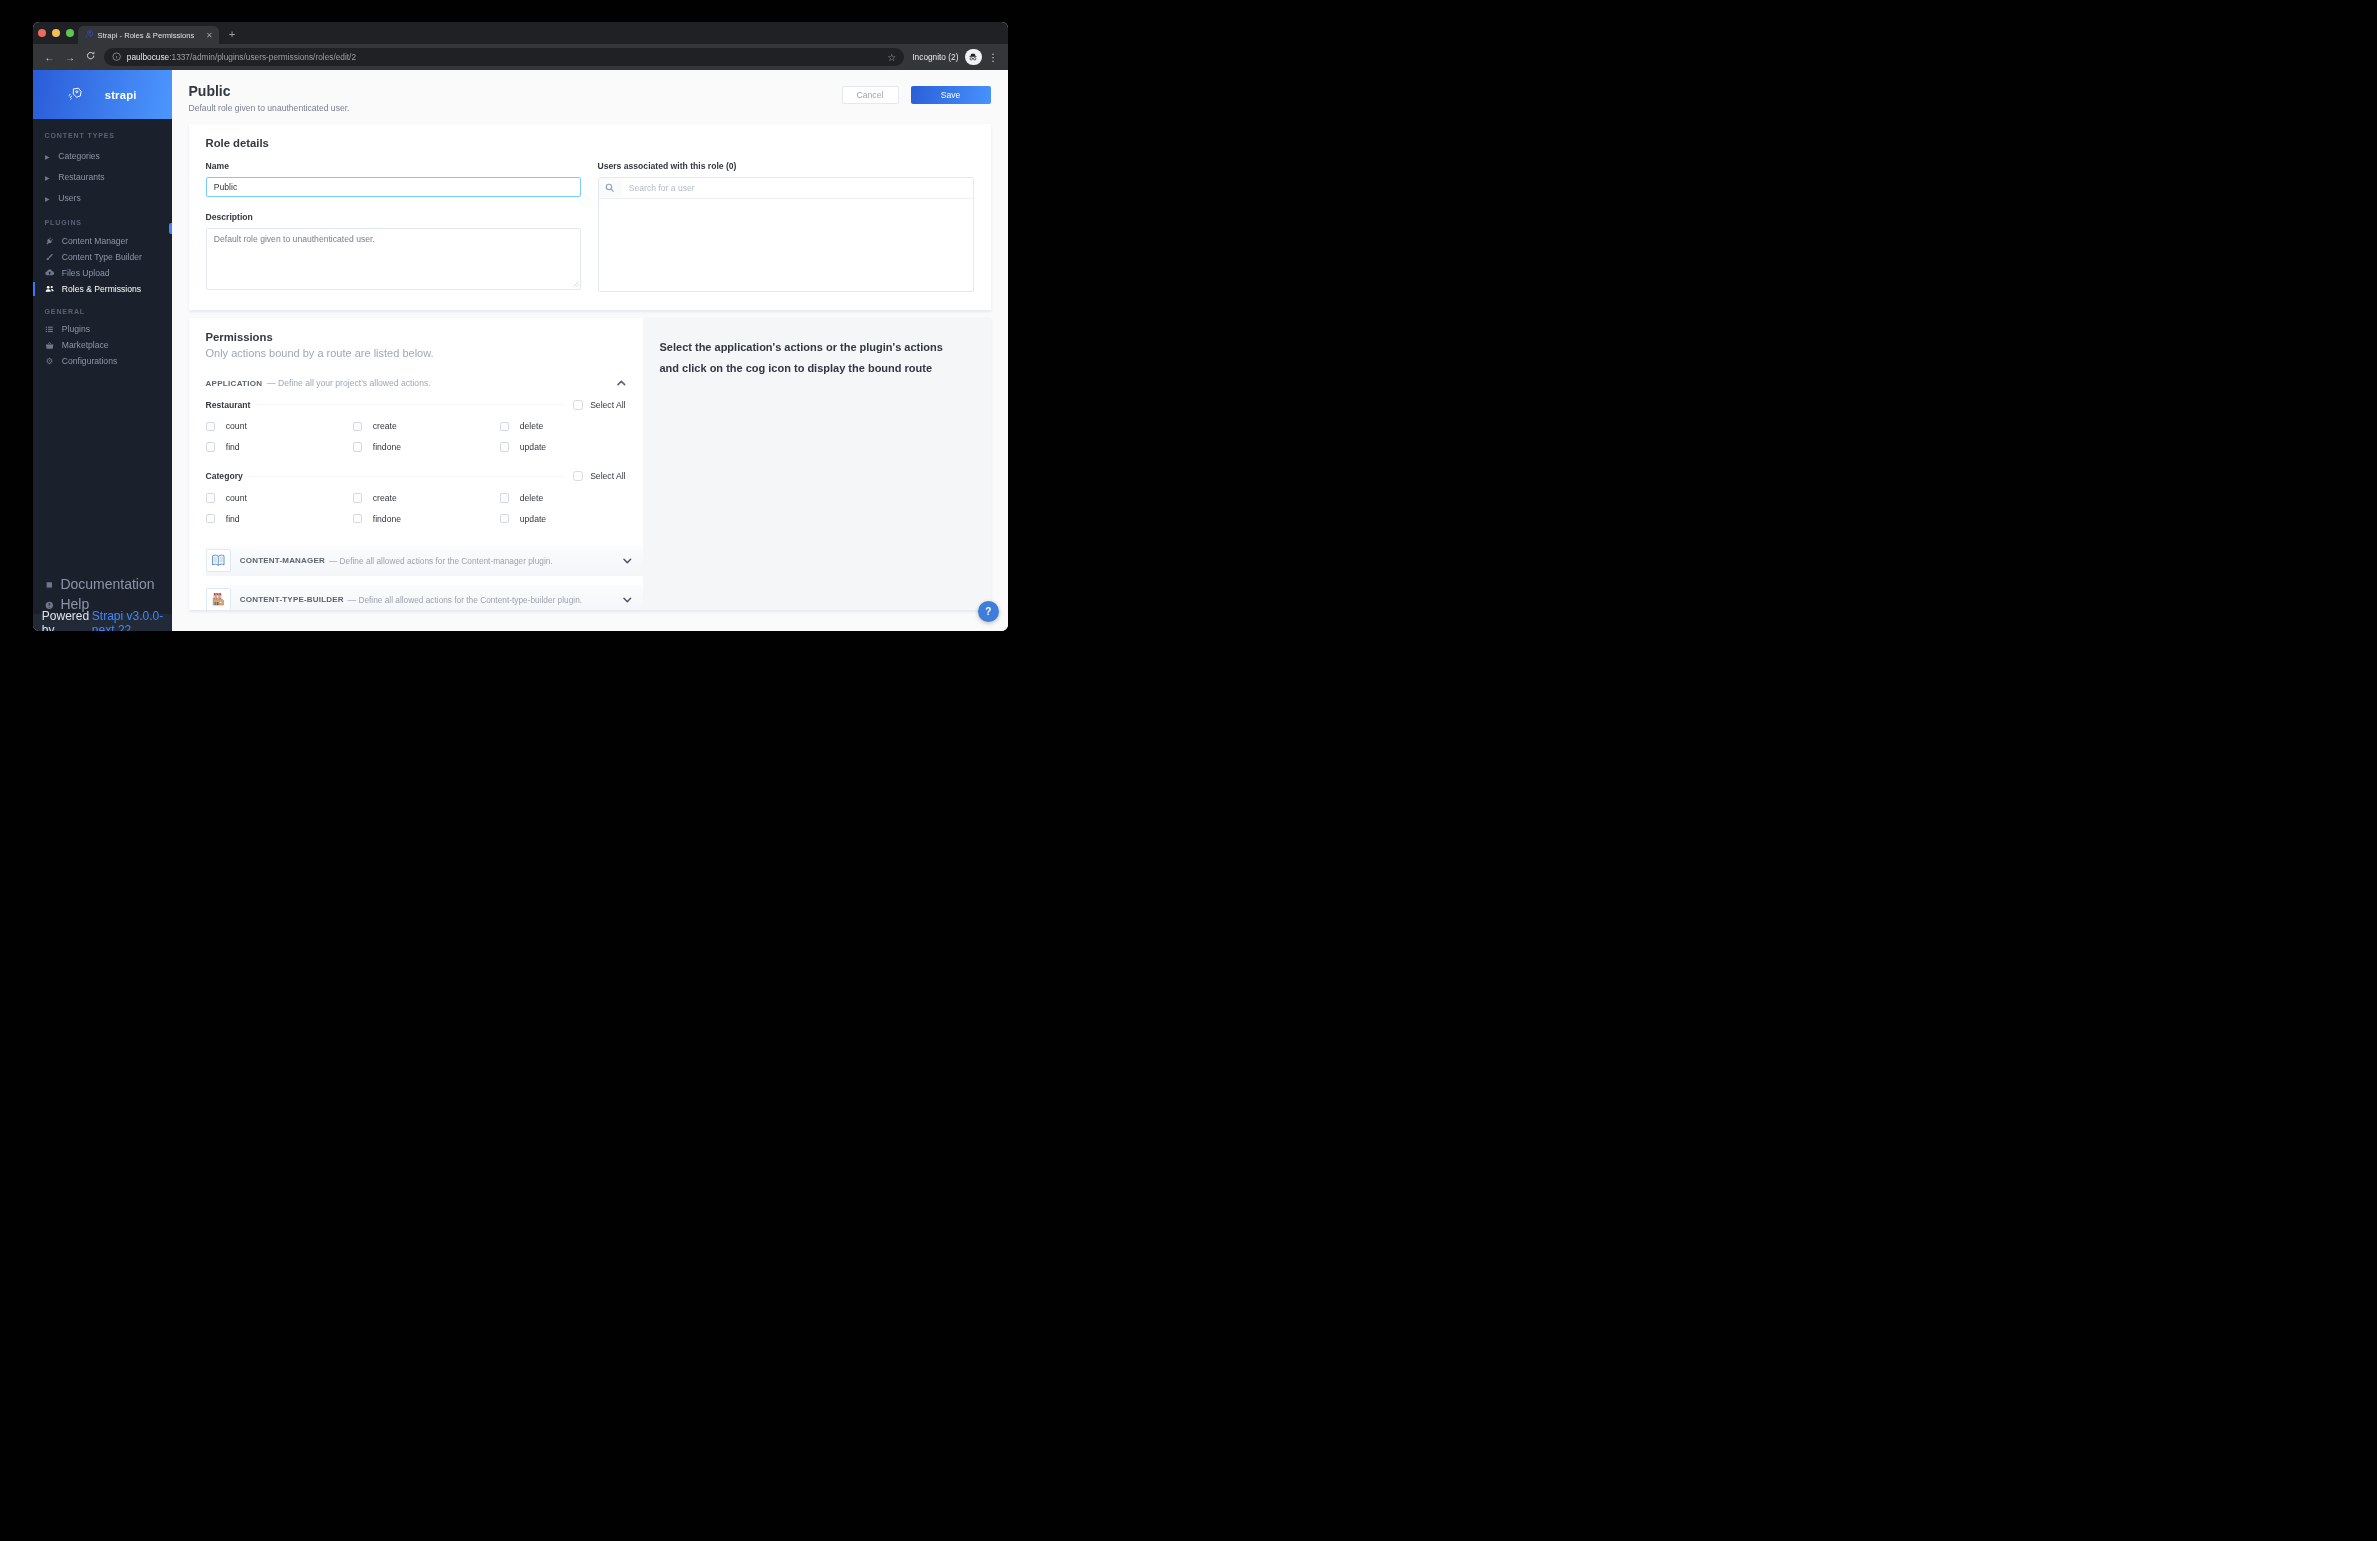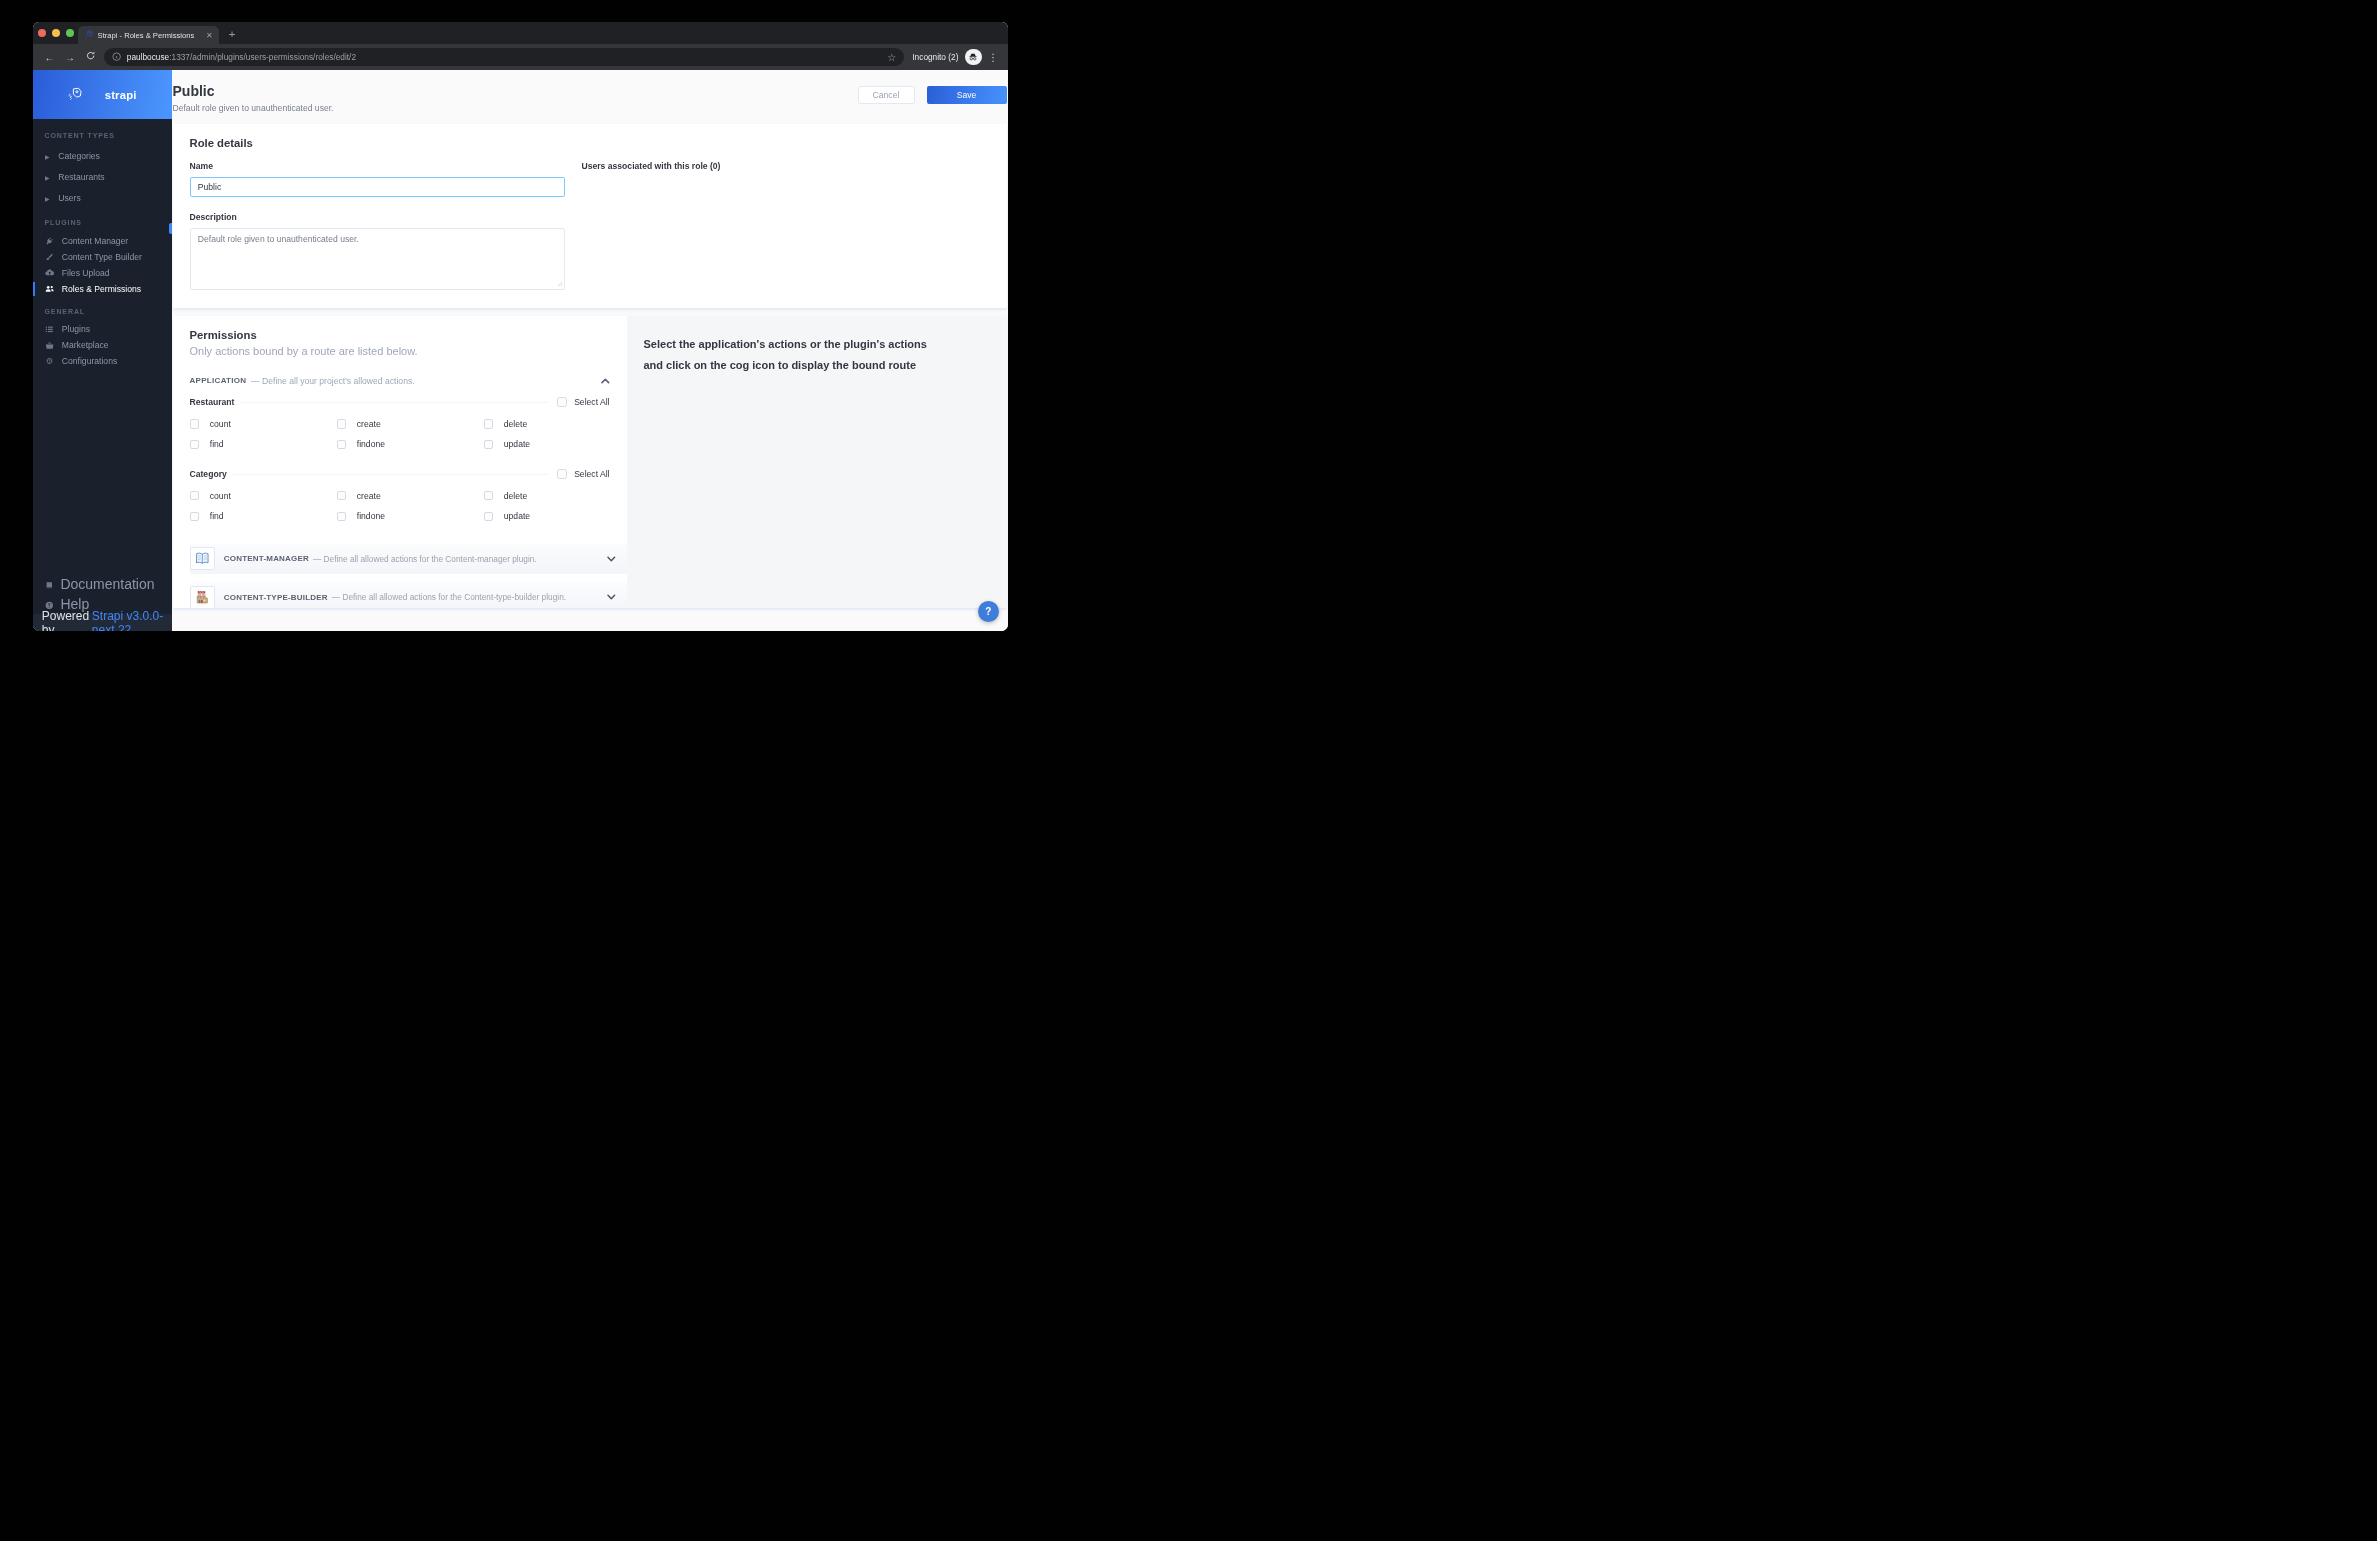--- a/index.html
+++ b/index.html
@@ -58,21 +58,21 @@
   .app-header { height:32.5px; background:#fff; display:flex; align-items:center; flex:none; box-shadow:0 0.7px 1.3px rgba(40,42,49,.05); position:relative; z-index:2; }
   .back-btn { width:37px; height:32.5px; border-right:0.7px solid #f3f4f8; display:flex; align-items:center; justify-content:center; }
   .hdr-right { margin-left:auto; display:flex; align-items:center; padding-right:17px; }
   .username { font-size:8.6px; color:#333740; }
   .user-caret { font-size:5.3px; color:#333740; margin-left:5.3px; }
   .hdr-divider { width:0.7px; height:17px; background:#f3f4f8; margin:0 12px; }
   .locale { font-size:8px; color:#333740; margin-right:6px; }
   .flag { width:14px; height:8.6px; position:relative; background:repeating-linear-gradient(to bottom,#b22234 0 0.7px,#fff 0.7px 1.3px); outline:0.7px solid rgba(0,0,0,.08); }
   .flag::before { content:""; position:absolute; left:0; top:0; width:6px; height:4.6px; background:#3c3b6e; }
 
-  .page { flex:1; padding:0 1px; overflow:hidden; }
+  .page { flex:1; padding:0 17px; overflow:hidden; }
   .page-head { margin-top:13.3px; display:flex; align-items:flex-start; }
   .page-title { font-size:14px; font-weight:bold; color:#333740; }
   .page-sub { font-size:8.6px; color:#787e8f; margin-top:3.3px; }
   .head-actions { margin-left:auto; display:flex; gap:12px; padding-top:2.7px; }
   .btn-cancel { width:57px; height:18px; background:#fff; border:0.7px solid #e3e9f3; border-radius:2px; color:#9aa2b1; font-size:8.6px; display:flex; align-items:center; justify-content:center; }
   .btn-save { width:80px; height:18px; background:linear-gradient(100deg,#2b5fd7,#4793fd); border-radius:2px; color:#fff; font-size:8.6px; display:flex; align-items:center; justify-content:center; }
 
   .card { background:#fff; box-shadow:0 1.3px 2.7px #e3e9f3; border-radius:1.3px; }
   .card1 { margin-top:11.3px; padding:13.3px 16.6px 18px 17px; }
   .card-h2 { font-size:11.3px; font-weight:bold; color:#333740; }
@@ -331,20 +331,32 @@
               <div class="f-label" style="margin-top:14.6px">Description</div>
               <div class="ta-wrap">
                 <textarea class="txt-area" style="">Default role given to unauthenticated user.</textarea>
                 <svg class="ta-grip" width="6" height="6" viewBox="0 0 9 9">
                     <path d="M8 1L1 8M8 5L5 8" stroke="#c3c8d2" stroke-width="1.1"></path>
                   </svg>
               </div>
             </div>
             <div class="col-r">
               <div class="f-label">Users associated with this role (0)</div>
+              <div class="users-panel">
+                <div class="users-search">
+                  <span class="search-cell">
+                    <svg width="9.3" height="9.3" viewBox="0 0 16 16" fill="none" stroke="#9aa3b4" stroke-width="2">
+                        <circle cx="6.8" cy="6.8" r="4.6"></circle>
+                        <path d="M10.4 10.4L14.6 14.6"></path>
+                      </svg>
+                  </span>
+                  <input class="search-input" type="text" placeholder="Search for a user" style="">
+                </div>
+                <div class="users-empty"></div>
+              </div>
             </div>
           </div>
         </div>
 
         <div class="card card2">
           <div class="perm-left">
             <div class="card-h2">Permissions</div>
             <div class="perm-sub">Only actions bound by a route are listed below.</div>
 
             <div class="app-row">

